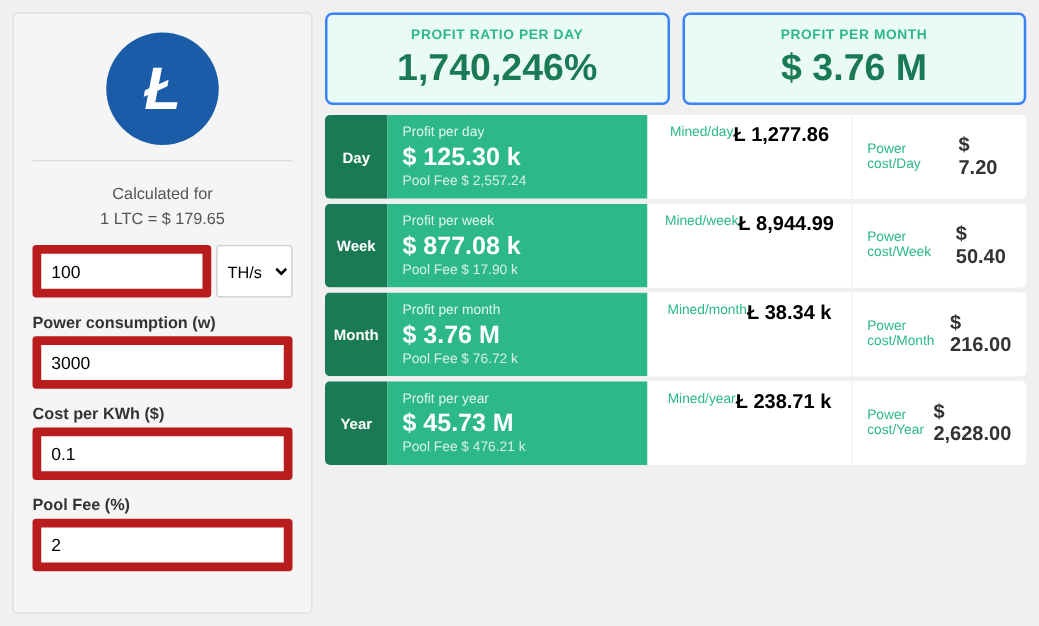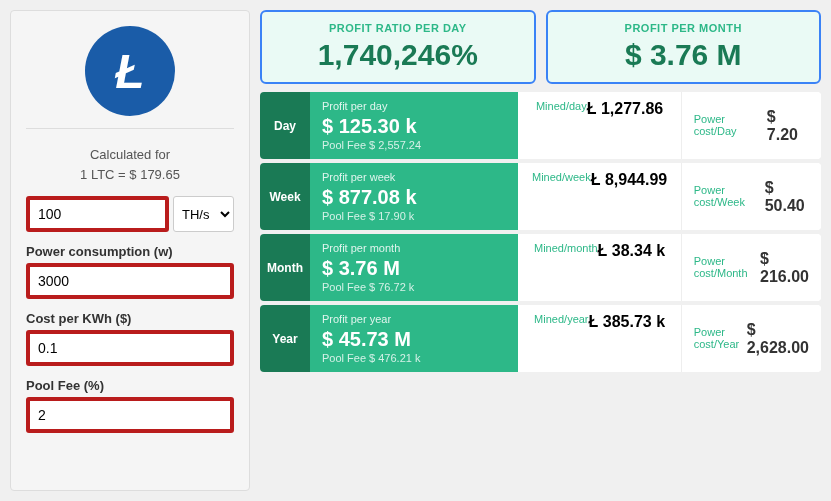--- a/index.html
+++ b/index.html
@@ -66,21 +66,21 @@
       color: #333;
       font-weight: 600;
     }
     .input-row {
       display: flex;
       gap: 4px;
     }
     .form-group input {
       width: 100%;
       padding: 6px 8px;
-      border: 4px solid #b91c1c;
+      border: 7px solid #b91c1c;
       border-radius: 3px;
       font-size: 14px;
       background: white;
     }
     .form-group select {
       padding: 6px 4px;
       border: 1px solid #ccc;
       border-radius: 3px;
       font-size: 13px;
       background: white;
@@ -311,21 +311,21 @@
     </div>
         <div class="data-row">
       <div class="row-label">Year</div>
       <div class="row-profit">
         <div class="p-label">Profit per year</div>
         <div class="p-value">$ 45.73 M</div>
         <div class="p-fee">Pool Fee $ 476.21 k</div>
       </div>
       <div class="row-mined">
         <div class="m-label">Mined/year</div>
-        <div class="m-value">Ł 385.73 k</div>
+        <div class="m-value">Ł 238.71 k</div>
       </div>
       <div class="row-power">
         <div class="pw-label">Power cost/Year</div>
         <div class="pw-value">$ 2,628.00</div>
       </div>
     </div>
       </div>
   </div>
 </div>
 

